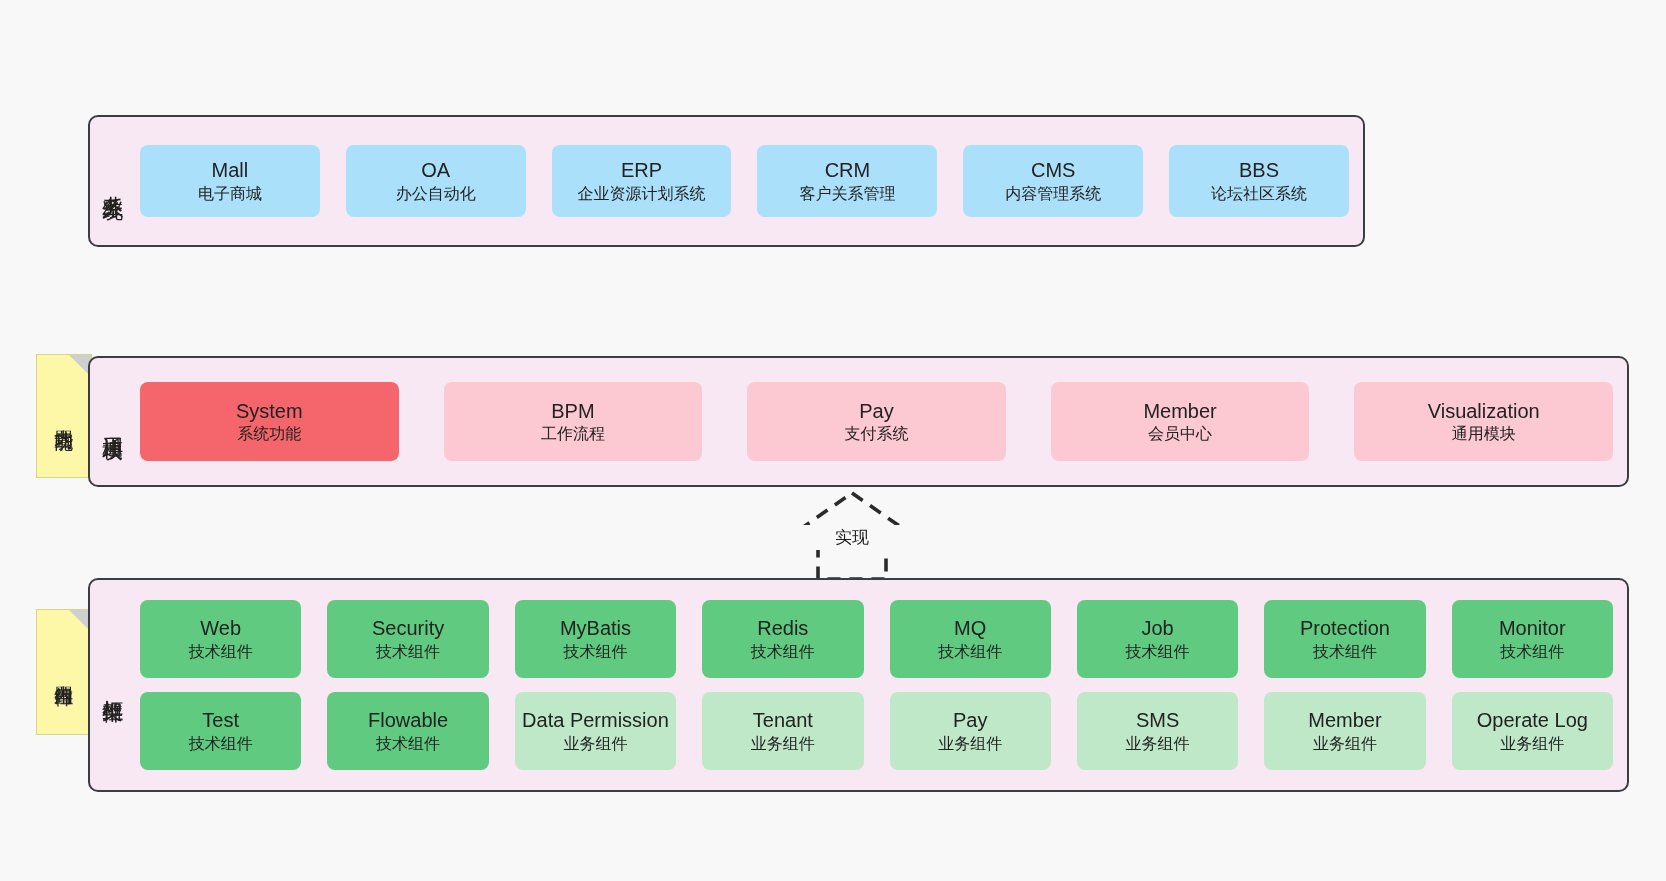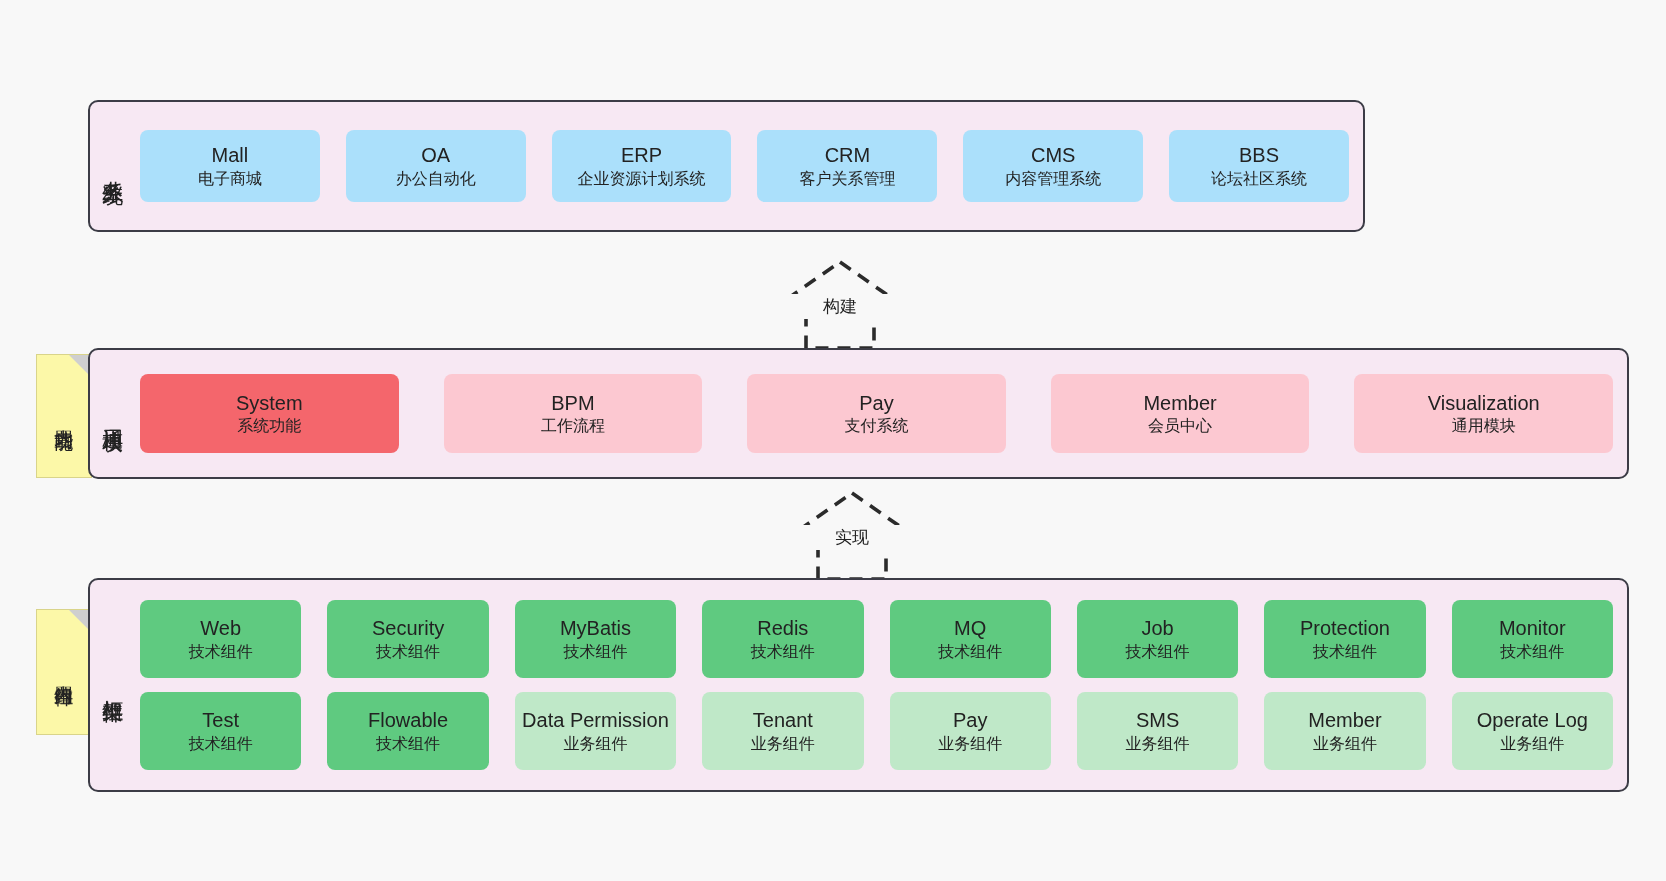--- a/index.html
+++ b/index.html
@@ -87,22 +87,22 @@
     margin-top: 1px;
   }
 
   .c-blue        { background: #abe0fb; }
   .c-red         { background: #f4666c; }
   .c-pink        { background: #fcc8d1; margin-left: 19px; }
   .c-green       { background: #5fca80; }
   .c-lightgreen  { background: #bfe8c8; }
 
   
-  #layer-business   { left: 88px;  top: 100px; width: 1277px; height: 132px; }
-  #layer-modules    { left: 88px;  top: 348px; width: 1541px; height: 131px; }
+  #layer-business   { left: 88px;  top: 115px; width: 1277px; height: 132px; }
+  #layer-modules    { left: 88px;  top: 356px; width: 1541px; height: 131px; }
   #layer-framework  { left: 88px;  top: 578px; width: 1541px; height: 214px; }
 
   #layer-business  .cell { height: 72px; }
   #layer-modules   .cell { height: 79px; }
   #layer-framework .cell { height: 78px; }
 
   
   .note {
     position: absolute;
     width: 56px;
@@ -184,26 +184,20 @@
           <span class="cn">内容管理系统</span>
         </div>
         <div class="cell c-blue">
           <span class="en">BBS</span>
           <span class="cn">论坛社区系统</span>
         </div>
       </div>
     </div>
   </div>
 
-  <div class="arrow" id="arrow-build">
-    <svg width="170" height="92" viewBox="0 0 170 92">
-      <path d="M85 4 L151 50 L119 50 L119 90 L51 90 L51 50 L19 50 Z" fill="none" stroke="#2b2b2b" stroke-width="3.6" stroke-dasharray="13 9" stroke-linejoin="miter"></path>
-    </svg>
-    <div class="arrow-label">构建</div>
-  </div>
 
   <div class="note" id="note-modules">
     <span class="fold"></span>
     <span>内置功能</span>
   </div>
 
   <div class="layer" id="layer-modules">
     <div class="layer-title">通用模块</div>
     <div class="layer-body">
       <div class="row">

